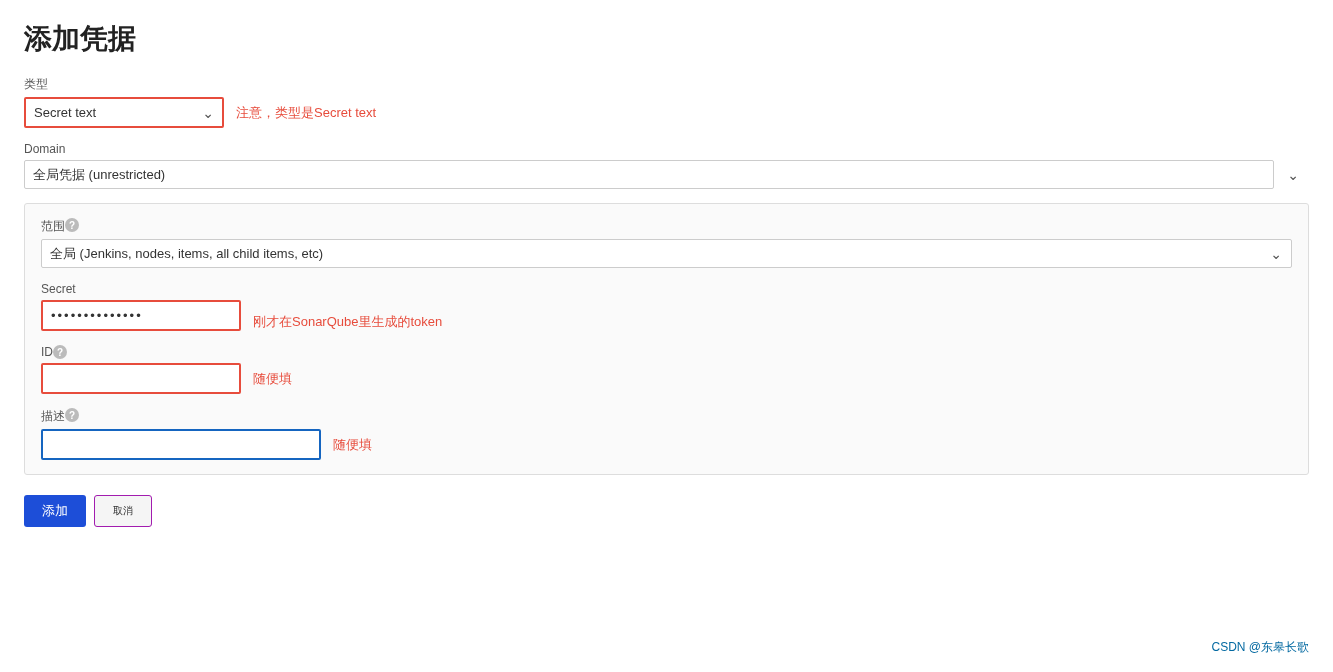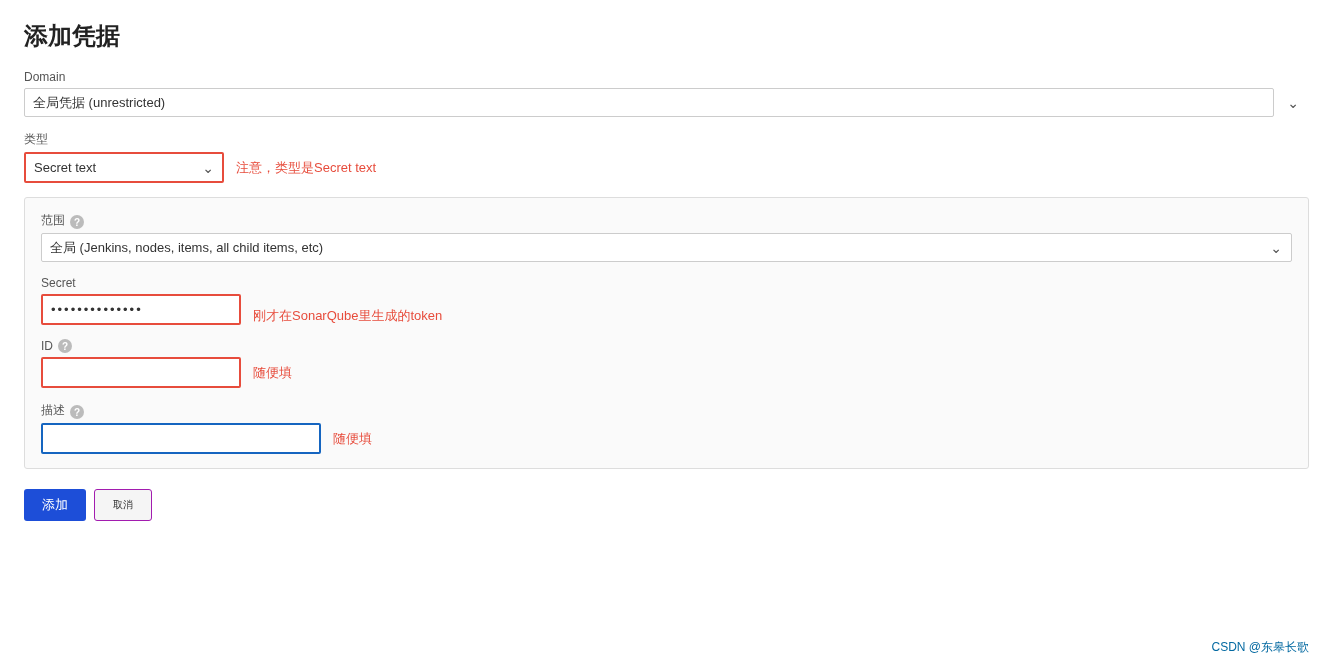--- a/index.html
+++ b/index.html
@@ -10,21 +10,21 @@
       color: #333;
       min-height: 672px;
     }
     .page-container {
       background: #fff;
       padding: 20px 24px 20px 24px;
       min-height: 672px;
       position: relative;
     }
     .page-title {
-      font-size: 24px;
+      font-size: 28px;
       font-weight: bold;
       color: #222;
       margin-bottom: 18px;
     }
     .field-label {
       font-size: 12px;
       color: #555;
       margin-bottom: 4px;
       display: block;
     }
@@ -76,22 +76,21 @@
       border-radius: 3px;
       padding: 14px 16px 14px 16px;
       background: #fafafa;
       margin-bottom: 14px;
     }
     .inner-field-label {
       font-size: 12px;
       color: #555;
       margin-bottom: 4px;
       display: flex;
-      align-items: flex-end;
-      gap: 5px;
+      align-items: flex-start;
     }
     .help-icon {
       display: inline-flex;
       align-items: center;
       justify-content: center;
       width: 14px;
       height: 14px;
       border-radius: 50%;
       background: #bbb;
       color: #fff;
@@ -207,40 +206,40 @@
     }
   </style>
 </head>
 <body>
 
 <div class="page-container">
 
   <div class="page-title">添加凭据</div>
 
   <div class="form-group">
-    <label class="field-label">Domain</label>
-    <div class="domain-select-wrapper">
-      <select>
-        <option>全局凭据 (unrestricted)</option>
-      </select>
-    </div>
-  </div>
-
-  <div class="form-group">
     <label class="field-label">类型</label>
     <div class="type-row">
       <div class="type-select-box">
         <select>
           <option>Secret text</option>
         </select>
       </div>
       <span class="annotation-red">注意，类型是Secret text</span>
     </div>
   </div>
 
+  <div class="form-group">
+    <label class="field-label">Domain</label>
+    <div class="domain-select-wrapper">
+      <select>
+        <option>全局凭据 (unrestricted)</option>
+      </select>
+    </div>
+  </div>
+
   <div class="inner-section">
 
     <div class="inner-form-group">
       <div class="inner-field-label">
         <span>范围</span>
         <span class="help-icon">?</span>
       </div>
       <div class="full-select-wrapper">
         <select>
           <option>全局 (Jenkins, nodes, items, all child items, etc)</option>

